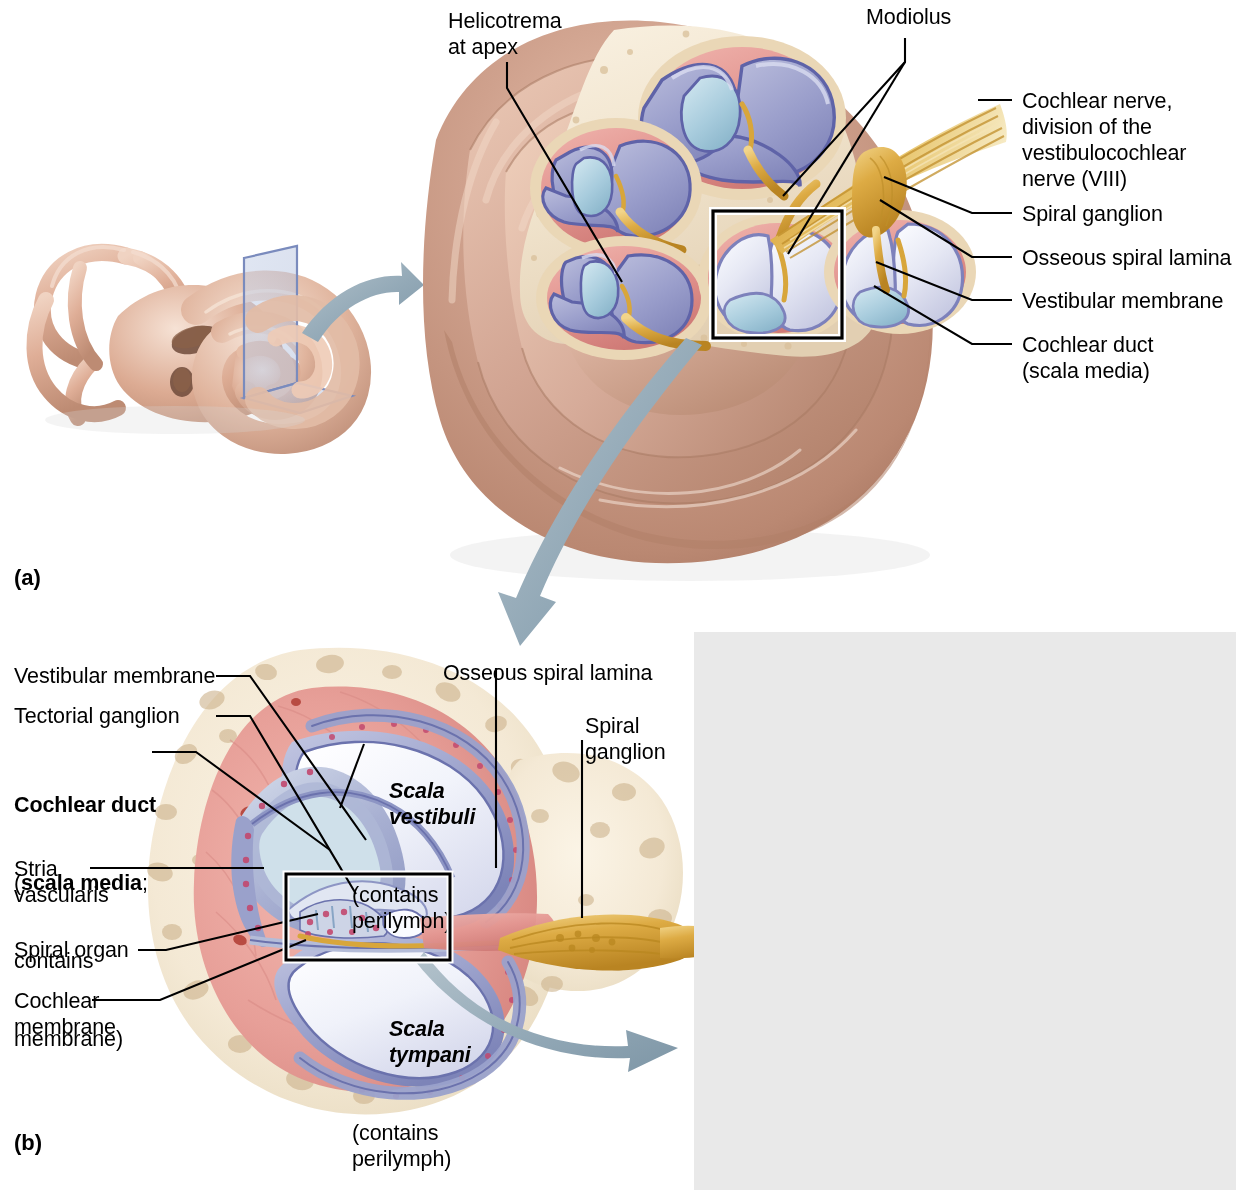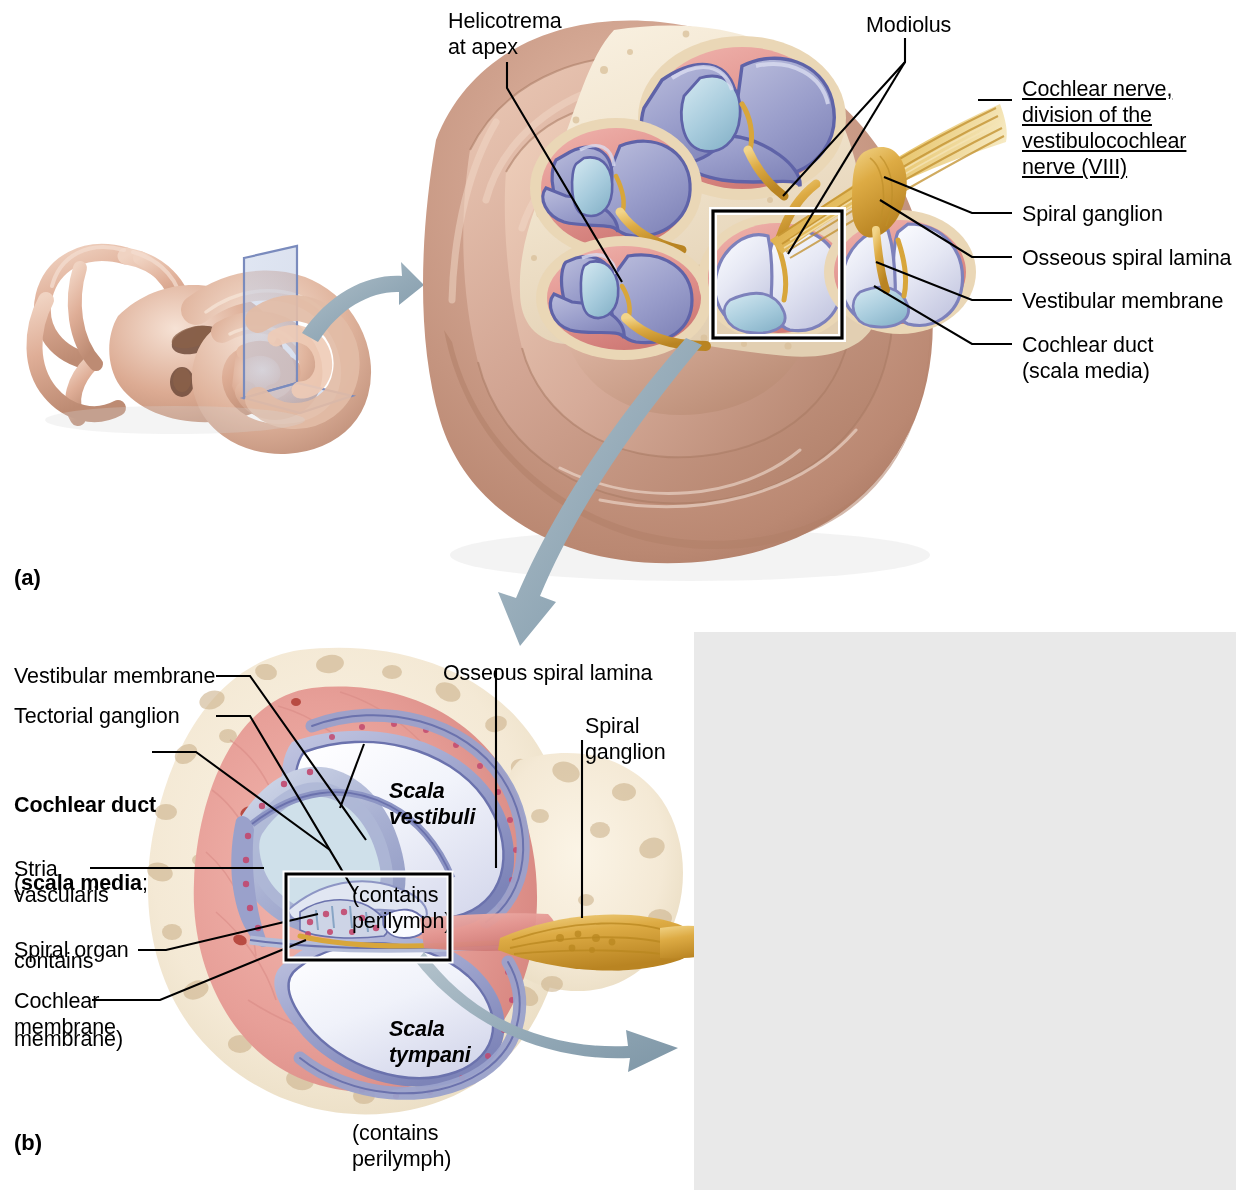--- a/index.html
+++ b/index.html
@@ -717,23 +717,23 @@
 
       <path d="M364 744 L 340 808"></path>
     </g>
   </svg>
 
   <div class="gray-panel" style="left:694px; top:632px; width:542px; height:558px;"></div>
 
   <div class="lbl" style="left:448px; top:8px;">Helicotrema
 at apex</div>
 
-  <div class="lbl" style="left:866px; top:12px;">Modiolus</div>
-
-  <div class="lbl right" style="left:1022px; top:76px;text-decoration:underline;">Cochlear nerve,
+  <div class="lbl" style="left:866px; top:4px;">Modiolus</div>
+
+  <div class="lbl right" style="left:1022px; top:88px;">Cochlear nerve,
 division of the
 vestibulocochlear
 nerve (VIII)</div>
 
   <div class="lbl right" style="left:1022px; top:201px;">Spiral ganglion</div>
 
   <div class="lbl right" style="left:1022px; top:245px;">Osseous spiral lamina</div>
 
   <div class="lbl right" style="left:1022px; top:288px;">Vestibular membrane</div>
 

